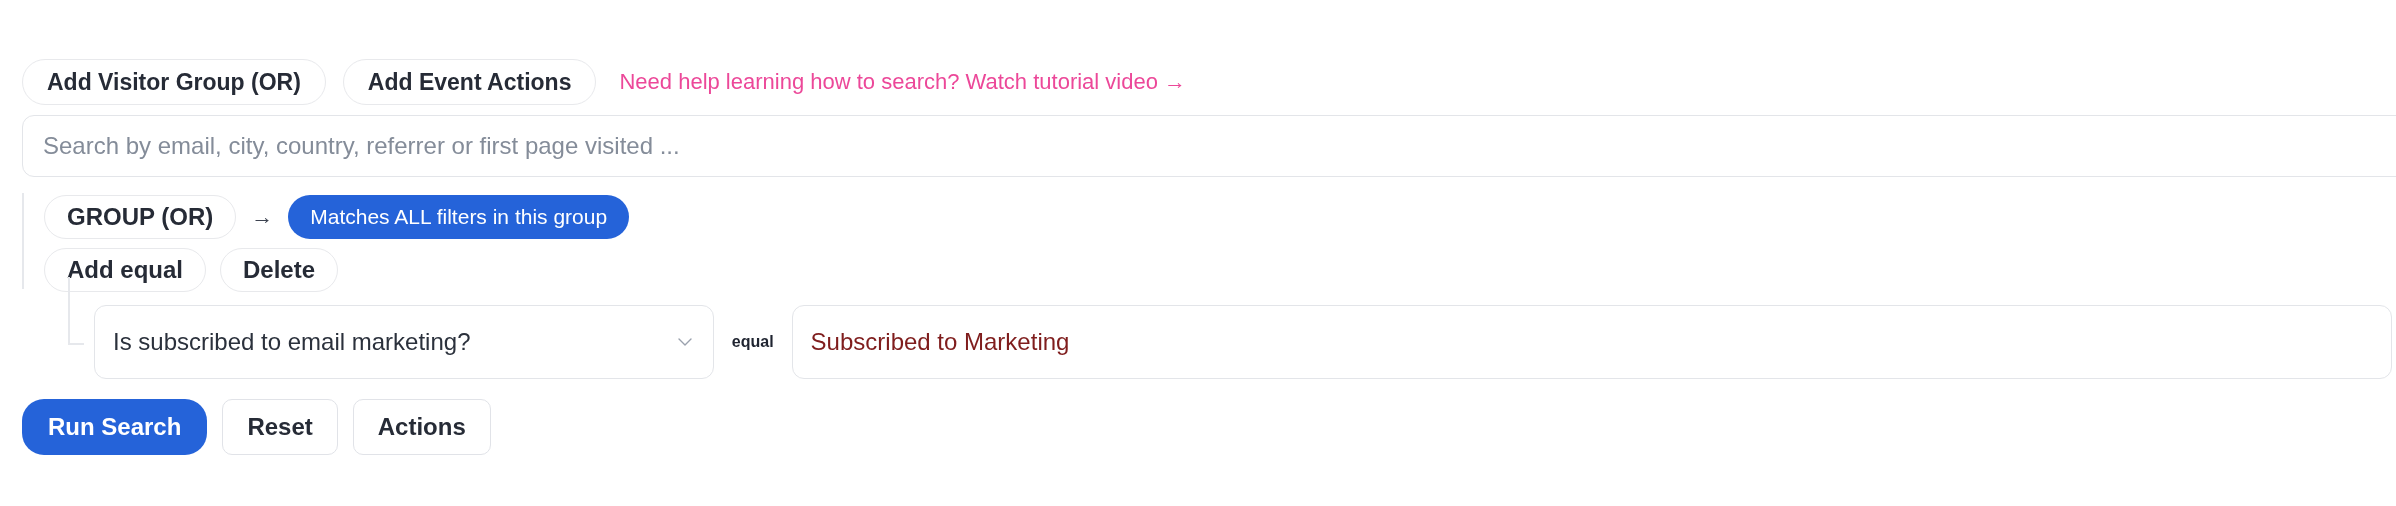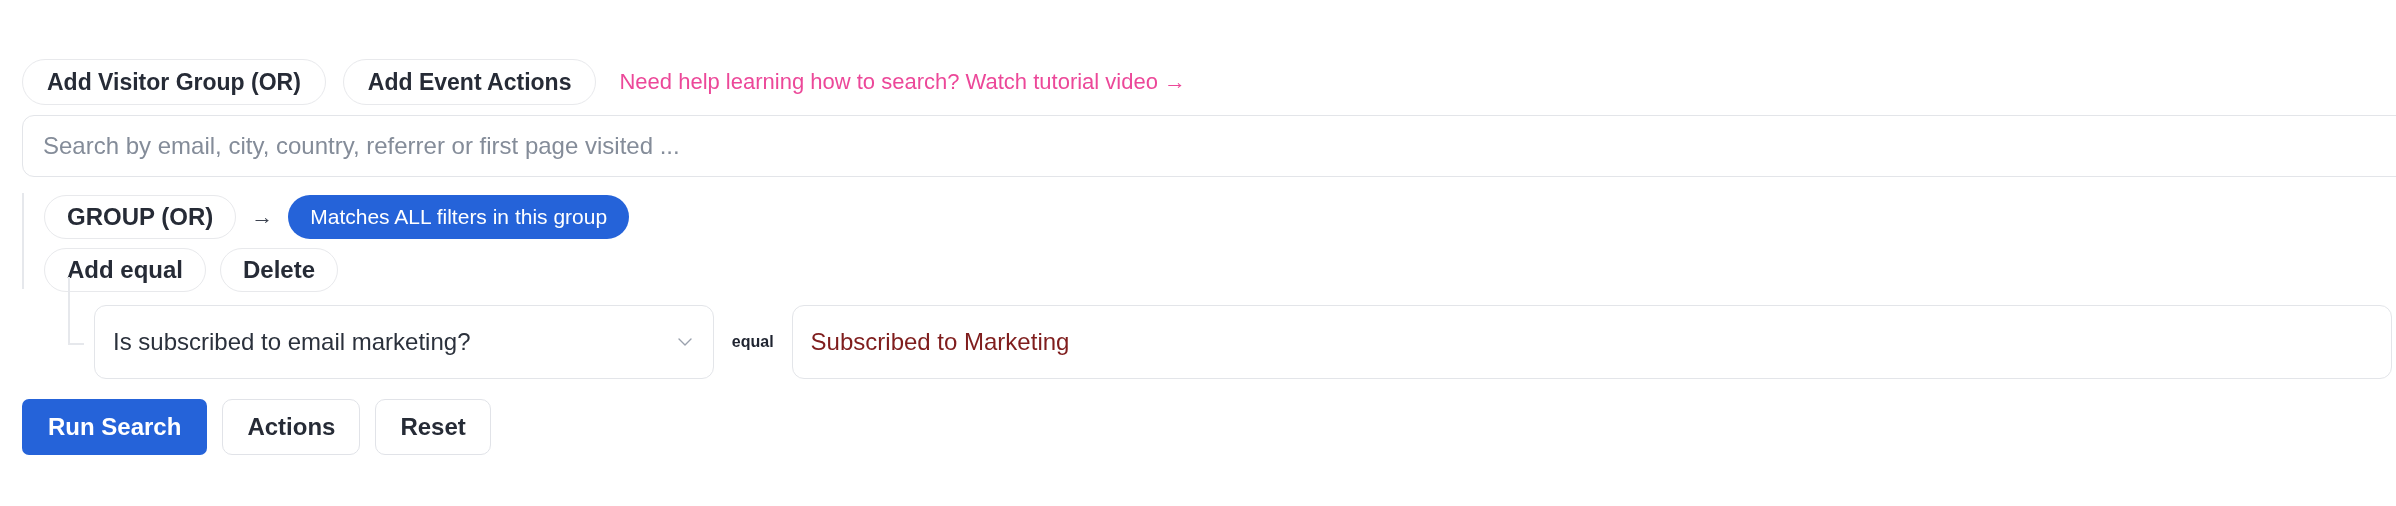--- a/index.html
+++ b/index.html
@@ -238,21 +238,21 @@
     margin-top: 12px;
     height: 60px;
   }
 
   .btn-primary {
     display: inline-flex;
     align-items: center;
     justify-content: center;
     height: 56px;
     padding: 0 26px;
-    border-radius: 7px;
+    border-radius: 22px;
     border: none;
     background: #2563d9;
     color: #ffffff;
     font-family: "Liberation Sans", sans-serif;
     font-size: 24px;
     font-weight: 700;
     white-space: nowrap;
     cursor: pointer;
   }
 
@@ -313,17 +313,17 @@
 
       <span class="operator-label">equal</span>
 
       <input class="value-field" type="text" value="Subscribed to Marketing" style="">
     </div>
 
   </div>
 
   <div class="footer-row">
     <button class="btn-primary">Run Search</button>
+    <button class="btn-outline">Reset</button>
     <button class="btn-outline">Actions</button>
-    <button class="btn-outline">Reset</button>
   </div>
 
 </div>
 
 </body></html>

